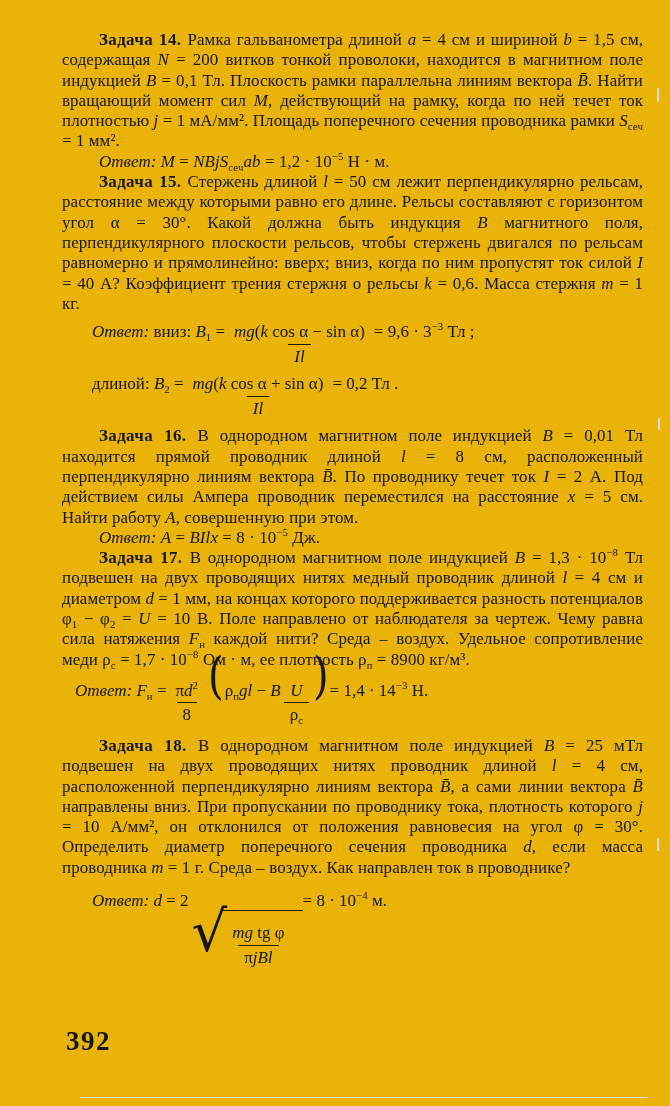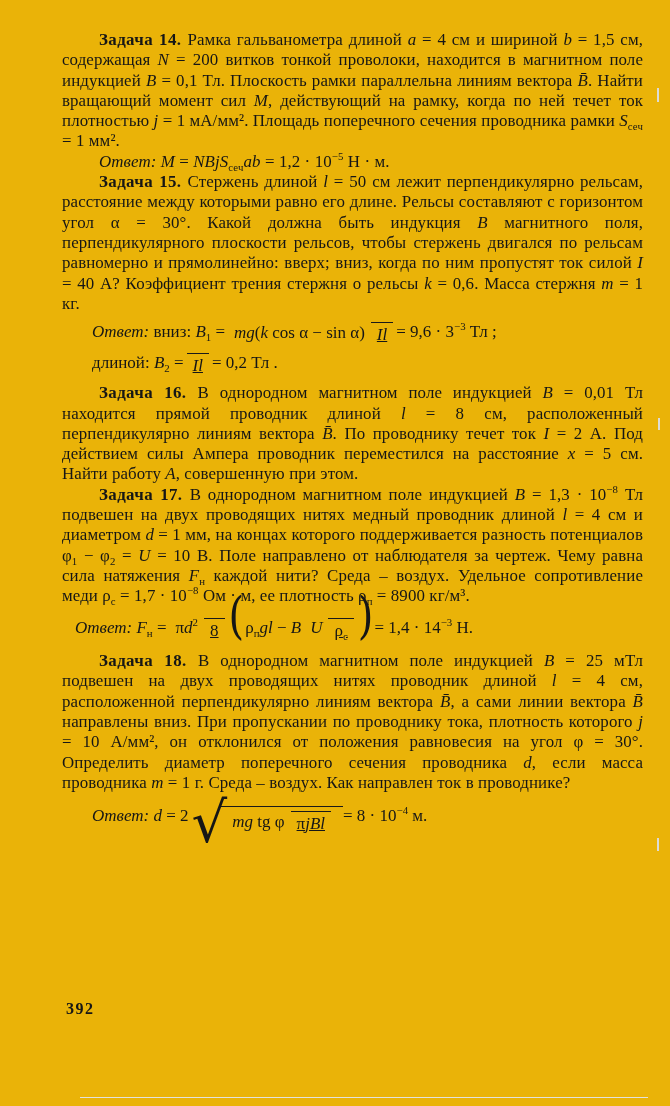--- a/index.html
+++ b/index.html
@@ -35,27 +35,27 @@
     display:flex;
     margin:8px 0 8px 30px;
     font-size:17px;
     line-height:1.15;
     white-space:nowrap;
   }
   .formula.f17{margin:11px 0 11px 13px;}
   .formula.f18{margin:13px 0 13px 30px;}
   .frac{
     display:inline-flex;
-    flex-direction:row;
+    flex-direction:column;
     align-items:center;
     margin:0 3px;
     text-align:center;
   }
   .frac .num{display:block;padding:0 6px 2px;}
-  .frac .den{display:block;border-top:1.4px solid #1a1a1a;padding:2px 6px 0;text-decoration:underline;}
+  .frac .den{display:block;border-top:1.4px solid #1a1a1a;padding:2px 6px 0;}
   .bp{
     font-family:"DejaVu Serif",serif;
     font-size:40px;
     font-weight:300;
     line-height:0;
     transform:scaleY(1.25);
     margin:0 1px;
     padding-bottom:4px;
   }
   .sqrt{display:inline-flex;align-items:center;margin-left:3px;}
@@ -63,27 +63,28 @@
     font-family:"DejaVu Serif",serif;
     font-size:56px;
     line-height:0;
     font-weight:400;
     transform:translateY(3px);
   }
   .sqrt .radicand{
     display:inline-flex;
     align-items:center;
     border-top:1.7px solid #1a1a1a;
-    padding:4px 9px 0 2px;
+    padding:12px 9px 0 2px;
     margin-left:-6px;
+    margin-top:19px;
   }
   .pagenum{
     position:absolute;
-    left:66px;top:1000px;
-    font-size:16px;
+    left:66px;top:1026px;
+    font-size:27px;
     font-weight:bold;
     letter-spacing:1.5px;
   }
   .edge-line{
     position:absolute;
     left:80px;right:22px;top:1097px;
     height:1px;background:#e2e2de;
   }
   .edge-tick{
     position:absolute;
@@ -106,26 +107,28 @@
       <span class="frac">
         <span class="num"><span class="i">mg</span><span>(</span><span class="i">k</span><span> cos α − sin α)</span></span>
         <span class="den"><span class="i">Il</span></span>
       </span>
       <span><span> = 9,6 · 3</span><sup>−3</sup><span> Тл ;</span></span>
     </div>
 
     <div class="formula">
       <span><span>длиной:  </span><span class="i">B</span><sub>2</sub><span> = </span></span>
       <span class="frac">
+        <span class="num"><span class="i">mg</span><span>(</span><span class="i">k</span><span> cos α + sin α)</span></span>
         <span class="den"><span class="i">Il</span></span>
       </span>
       <span><span> = 0,2 Тл .</span></span>
     </div>
 
     <p class="para"><span class="b">Задача 16. </span><span>В однородном магнитном поле индукцией </span><span class="i">B</span><span> = 0,01 Тл находится прямой проводник длиной </span><span class="i">l</span><span> = 8 см, расположенный перпендикулярно линиям вектора </span><span class="i">B̄</span><span>. По проводнику течет ток </span><span class="i">I</span><span> = 2 А. Под действием силы Ампера проводник переместился на расстояние </span><span class="i">x</span><span> = 5 см. Найти работу </span><span class="i">A</span><span>, совершенную при этом.</span></p>
+    <p class="para"><span class="i">Ответ: </span><span class="i">A</span><span> = </span><span class="i">BIlx</span><span> = 8 · 10</span><sup>−5</sup><span> Дж.</span></p>
 
     <p class="para"><span class="b">Задача 17. </span><span>В однородном магнитном поле индукцией </span><span class="i">B</span><span> = 1,3 · 10</span><sup>−8</sup><span> Тл подвешен на двух проводящих нитях медный проводник длиной </span><span class="i">l</span><span> = 4 см и диаметром </span><span class="i">d</span><span> = 1 мм, на концах которого поддерживается разность потенциалов φ</span><sub>1</sub><span> − φ</span><sub>2</sub><span> = </span><span class="i">U</span><span> = 10 В. Поле направлено от наблюдателя за чертеж. Чему равна сила натяжения </span><span class="i">F</span><sub>н</sub><span> каждой нити? Среда – воздух. Удельное сопротивление меди ρ</span><sub>с</sub><span> = 1,7 · 10</span><sup>−8</sup><span> Ом · м, ее плотность ρ</span><sub>п</sub><span> = 8900 кг/м³.</span></p>
 
     <div class="formula f17">
       <span><span class="i">Ответ: </span><span class="i">F</span><sub>н</sub><span> = </span></span>
       <span class="frac">
         <span class="num"><span>π</span><span class="i">d</span><sup>2</sup></span>
         <span class="den">8</span>
       </span>
       <span class="bp">(</span>

